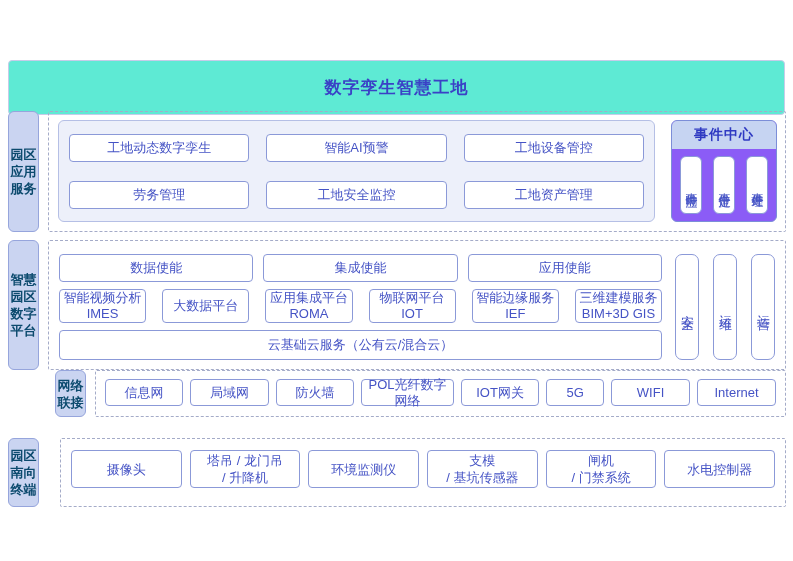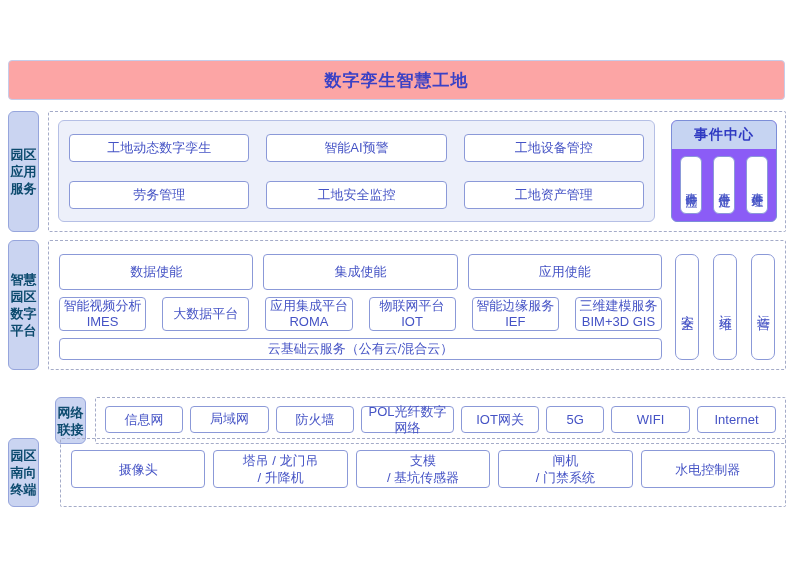--- a/index.html
+++ b/index.html
@@ -10,43 +10,43 @@
     position: relative;
     width: 793px;
     height: 561px;
     background: #ffffff;
     overflow: hidden;
   }
 
   
   .title-box {
     position: absolute;
-    left: 8px; right: 8px; top: 60px; height: 40px;
-    background: #fca5a5;
+    left: 8px; right: 8px; top: 60px; height: 55px;
+    background: #5eead4;
     border: 1px solid #c6cce9;
     border-radius: 4px;
     display: flex; align-items: center; justify-content: center;
   }
   .title-box span {
     color: #3a41c6;
     font-size: 17px;
     font-weight: bold;
     letter-spacing: 1px;
   }
 
   
   .row {
     position: absolute;
     left: 8px; right: 7px;
     display: flex;
     gap: 9px;
   }
   .row-app      { top: 111px; height: 121px; }
   .row-platform { top: 240px; height: 130px; }
-  .row-network  { top: 397px; height: 47px; padding-left: 47px;  }
+  .row-network  { top: 370px; height: 47px; padding-left: 47px;  }
   .row-terminal { top: 438px; height: 69px;  }
 
   .side-label {
     flex: 0 0 31px;
     background: #cad4f1;
     border: 1px solid #96a5dc;
     border-radius: 6px;
     color: #0c4a6e;
     font-size: 13px;
     font-weight: bold;
@@ -133,21 +133,21 @@
     display: flex;
     gap: 13px;
     padding: 13px 10px 9px 10px;
   }
   .platform-main {
     flex: 1;
     display: flex; flex-direction: column;
     gap: 7px;
   }
   .enable-row { display: flex; gap: 10px; }
-  .enable-row .box { flex: 1; height: 36px; text-align: center; }
+  .enable-row .box { flex: 1; height: 28px; text-align: center; }
   .service-row { display: flex; gap: 16px; flex: 1; }
   .service-row .box { flex: 1; }
   .cloud-box { height: 40px; }
   .side-pills { display: flex; gap: 14px; }
   .vpill-tall {
     writing-mode: vertical-rl;
     background: #ffffff;
     border: 1px solid #8b99d8;
     border-radius: 7px;
     color: #4553c5;
@@ -157,21 +157,21 @@
     display: flex; align-items: center; justify-content: center;
   }
 
   
   .row-network .dashed {
     display: flex;
     gap: 7px;
     padding: 8px 9px 10px 9px;
   }
   .row-network .box { flex-grow: 87; flex-basis: 0; }
-  .row-network .box:nth-child(2) { flex-grow: 88; font-family: Liberation Mono, monospace; }
+  .row-network .box:nth-child(2) { flex-grow: 88; }
   .row-network .box:nth-child(4) { flex-grow: 104; }
   .row-network .box:nth-child(6) { flex-grow: 64; }
   .row-network .box:nth-child(7) { flex-grow: 88; }
   .row-network .box:nth-child(8) { flex-grow: 88; }
 
   
   .row-terminal .dashed {
     display: flex;
     gap: 8px;
     padding: 11px 10px 18px 10px;
@@ -263,20 +263,21 @@
   </div>
 
   <div class="row row-terminal">
     <div class="side-label">园区
 南向
 终端</div>
     <div class="dashed">
       <div class="box">摄像头</div>
       <div class="box">塔吊 / 龙门吊
 / 升降机</div>
+      <div class="box">环境监测仪</div>
       <div class="box">支模
 / 基坑传感器</div>
       <div class="box">闸机
 / 门禁系统</div>
       <div class="box">水电控制器</div>
     </div>
   </div>
 
 </div>
 

